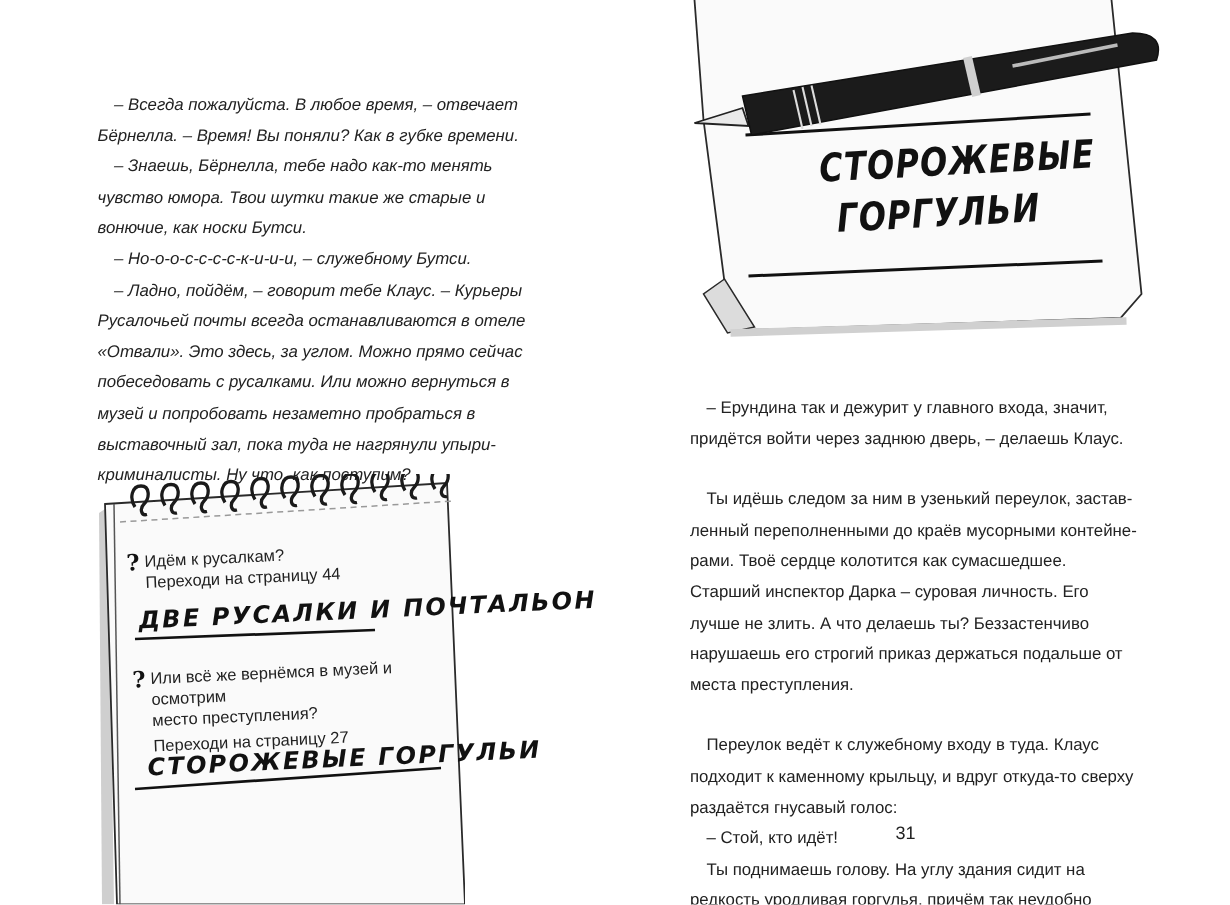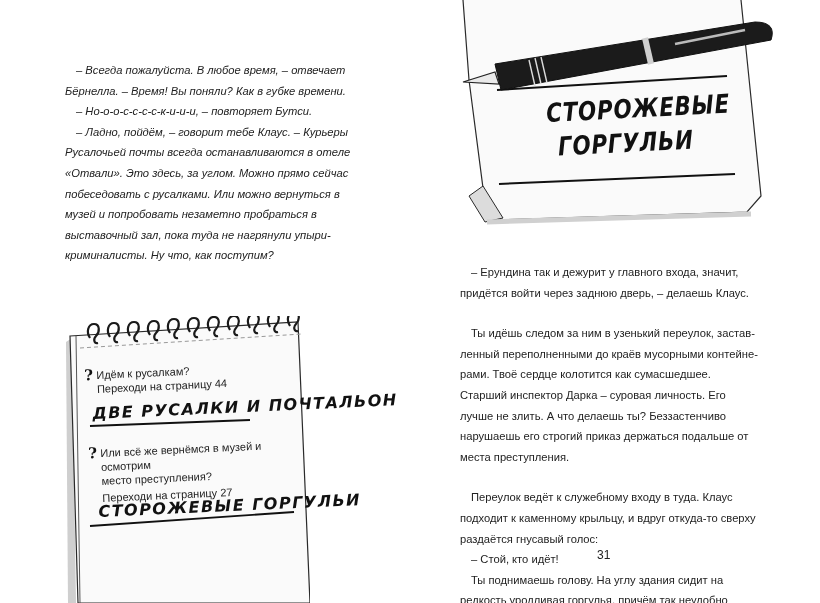--- a/index.html
+++ b/index.html
@@ -40,21 +40,22 @@
     transform: rotate(-3deg) scaleX(0.82); transform-origin: center;
   }
   .page-number { position: absolute; left: 597px; top: 548px; font-size: 12px; color: #222; }
 </style>
 </head>
 <body>
 
 <div class="page page-left">
   <div class="body-text" style="left:65px; top:60px; width:295px;font-style:italic;">
     <p class="indent">– Всегда пожалуйста. В любое время, – отвечает Бёр­нелла. – Время! Вы поняли? Как в губке времени.</p>
-    <p class="indent">– Но-о-о-с-с-с-с-к-и-и-и, – повторяет Бутси.</p>
+    <p class="indent">– Знаешь, Бёрнелла, тебе надо как-то менять чувство юмора. Твои шутки такие же старые и вонючие, как носки Бутси.</p>
+    <p class="indent">– Но-о-о-с-с-с-с-к-и-и-и, – служебному Бутси.</p>
     <p class="indent">– Ладно, пойдём, – говорит тебе Клаус. – Курьеры Руса­лочьей почты всегда останавливаются в отеле «Отвали». Это здесь, за углом. Можно прямо сейчас побеседовать с русалками. Или можно вернуться в музей и попробовать незаметно пробраться в выставочный зал, пока туда не нагрянули упыри-криминалисты. Ну что, как поступим?</p>
   </div>
 
   <div class="notepad">
     <svg class="pad-bg" width="244" height="287" viewBox="0 0 244 287">
 
       <path d="M6 22 L10 287 L2 287 L0 26 Z" fill="#cfcfcf"></path>
       <path d="M4 20 L232 6 L244 287 L12 287 Z" fill="#fafafa" stroke="#2a2a2a" stroke-width="1.2"></path>
       <path d="M10 20 L14 287" stroke="#555" stroke-width="1"></path>
 

